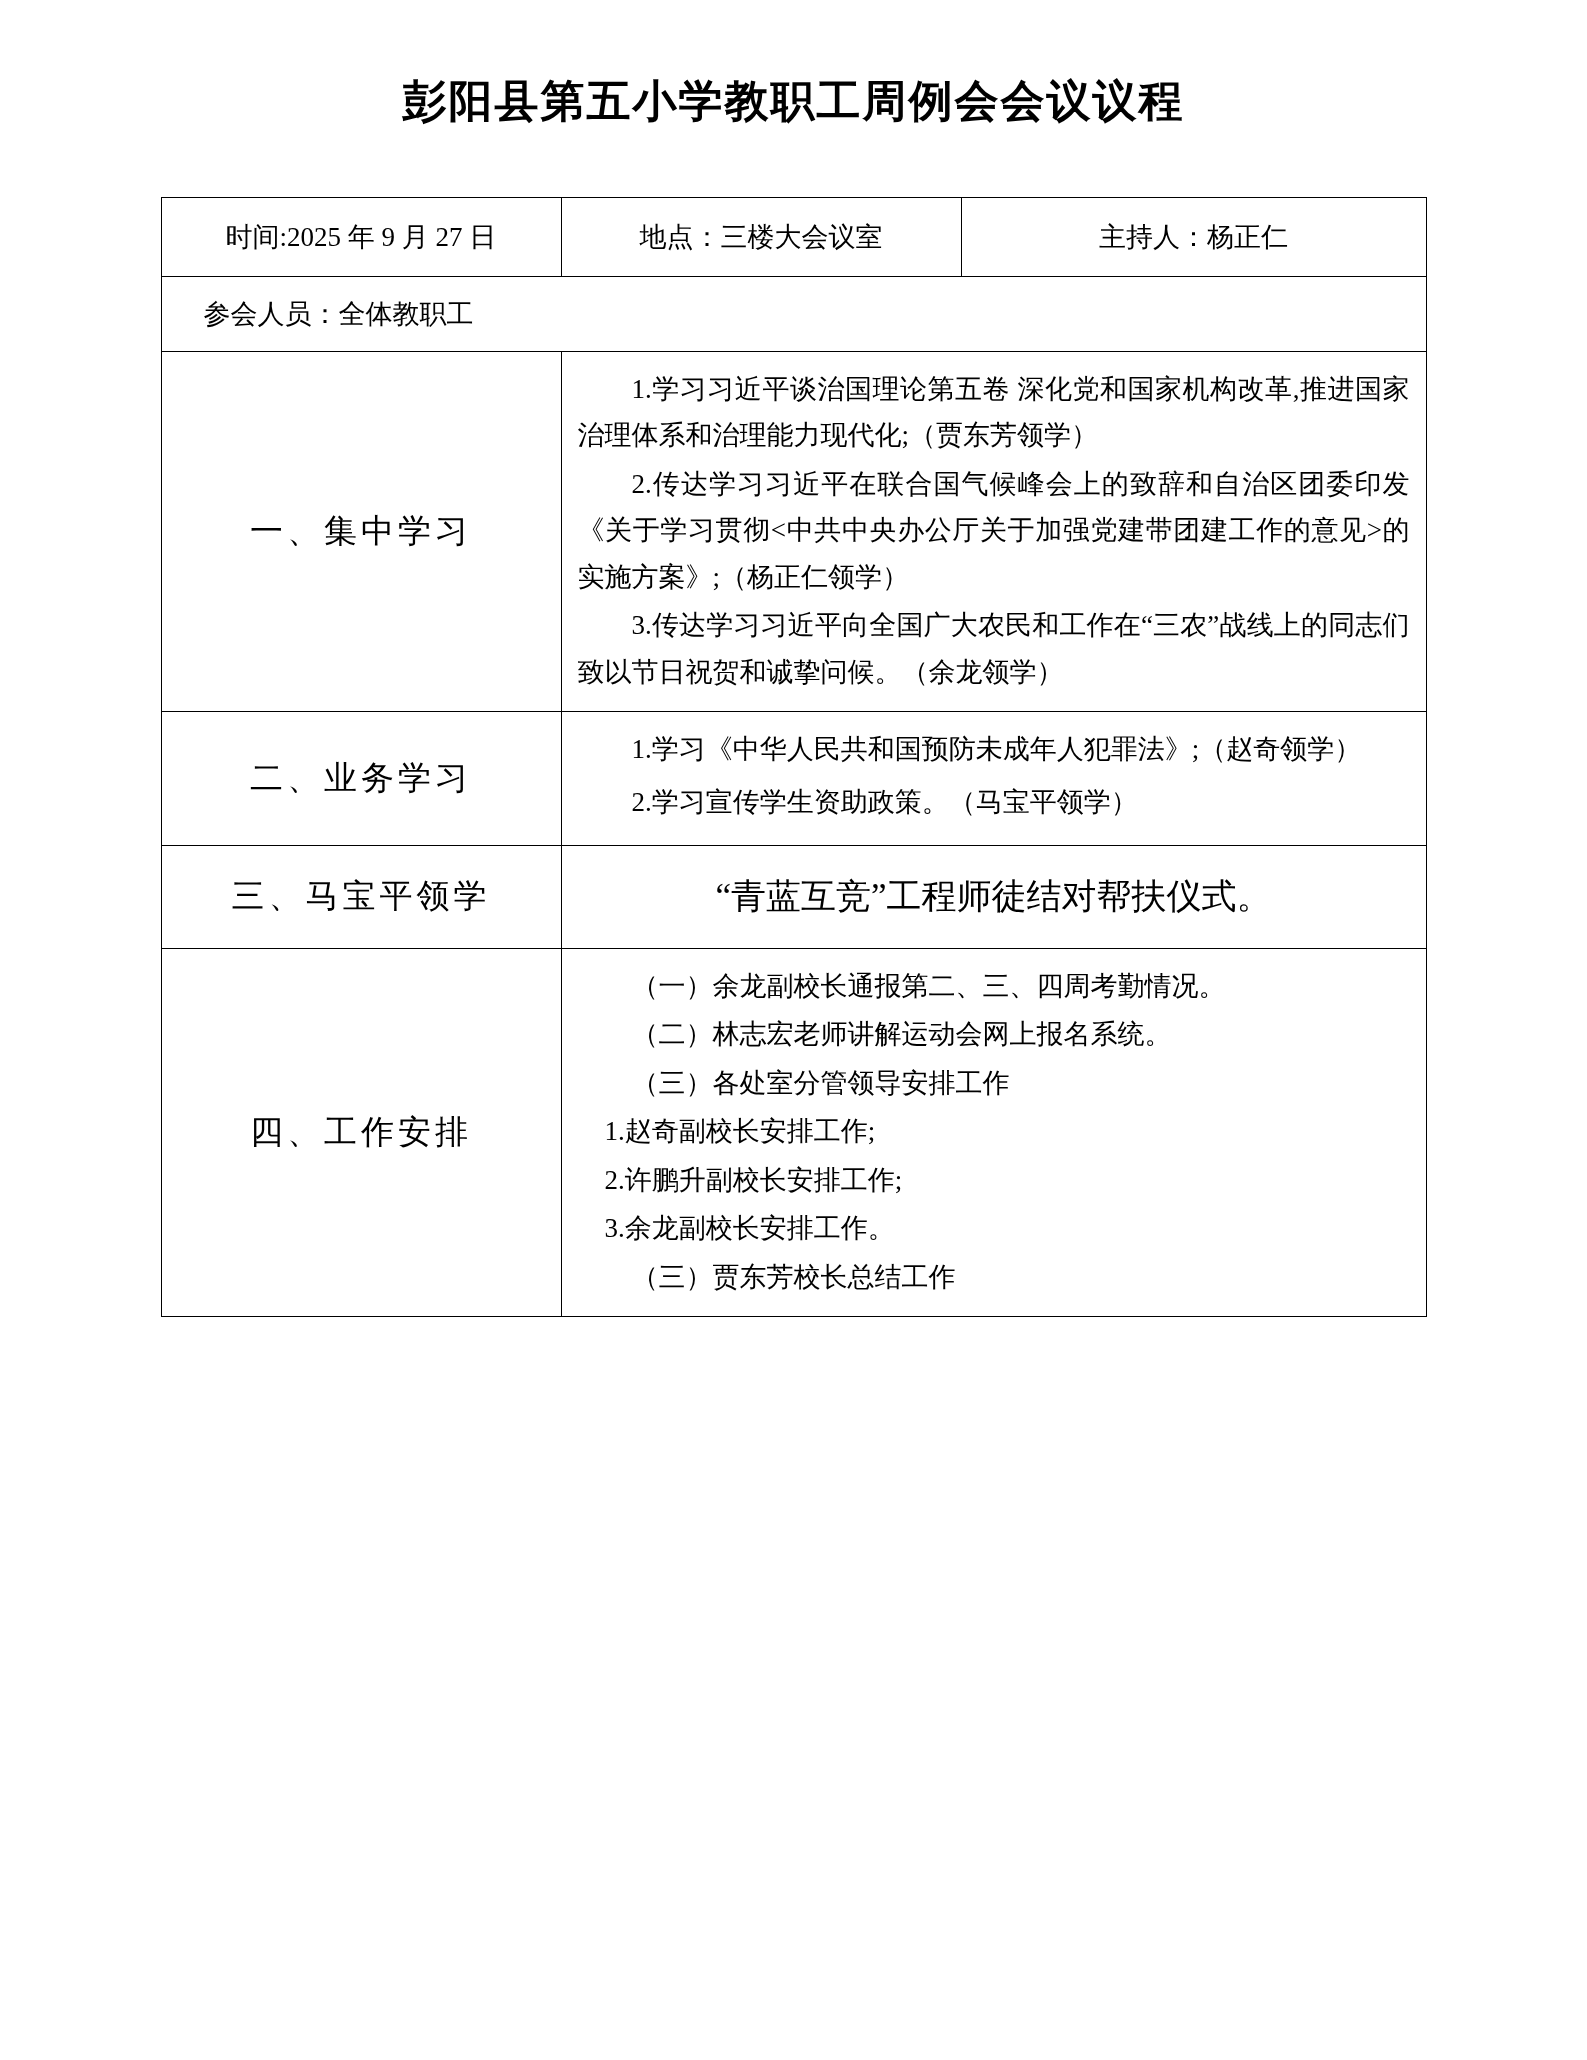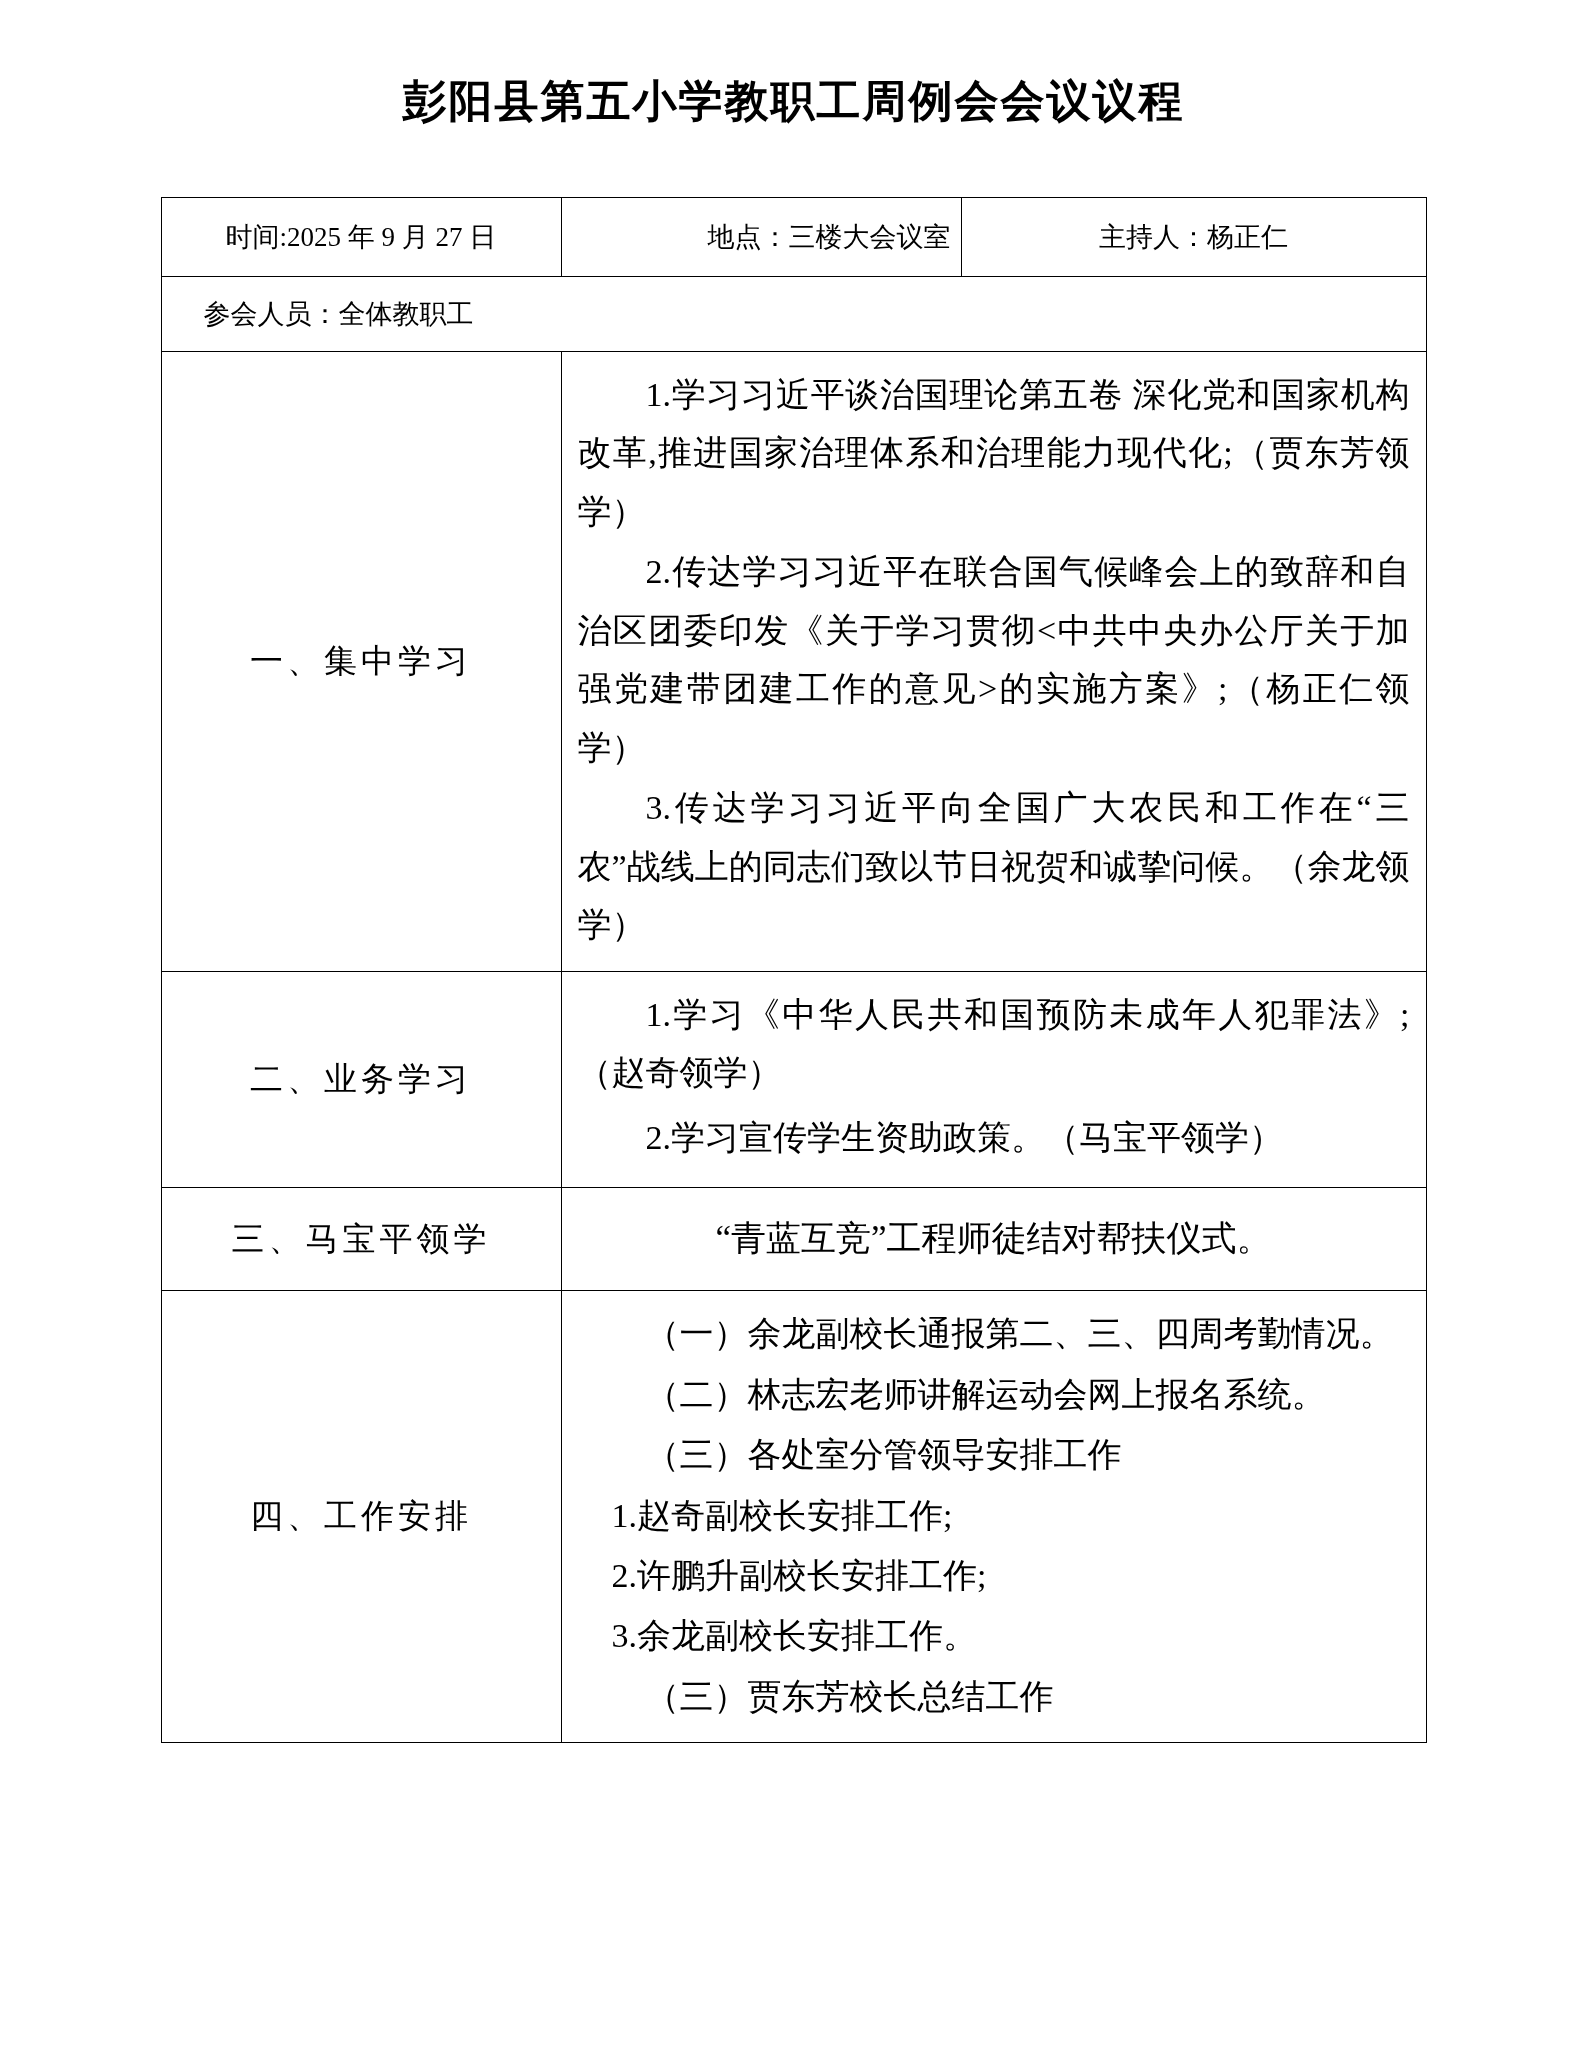--- a/index.html
+++ b/index.html
@@ -39,21 +39,21 @@
     padding: 8px 10px;
   }
   .cell-center {
     text-align: center;
   }
   .meta-row td {
     height: 62px;
     font-size: 27px;
   }
   .meta-time { width: 400px; text-align: center; }
-  .meta-place { width: 400px; text-align: right; }
+  .meta-place { width: 400px; text-align: center; }
   .meta-host { text-align: center; }
   .attendees {
     font-size: 27px;
     height: 58px;
     padding-left: 42px !important;
     text-align: left;
   }
   .flow-header {
     text-align: center;
     font-size: 33px;
@@ -61,21 +61,21 @@
     letter-spacing: 3px;
   }
   .sec-label {
     width: 380px;
     text-align: center;
     font-size: 33px;
     letter-spacing: 4px;
     vertical-align: middle;
   }
   .sec-body {
-    font-size: 34px;
+    font-size: 27px;
     line-height: 1.72;
     vertical-align: middle;
     padding: 14px 16px 14px 16px !important;
   }
   .sec-body p {
     margin: 0 0 2px 0;
     text-align: justify;
     text-justify: inter-ideograph;
   }
   .indent-2 { text-indent: 2em; }

